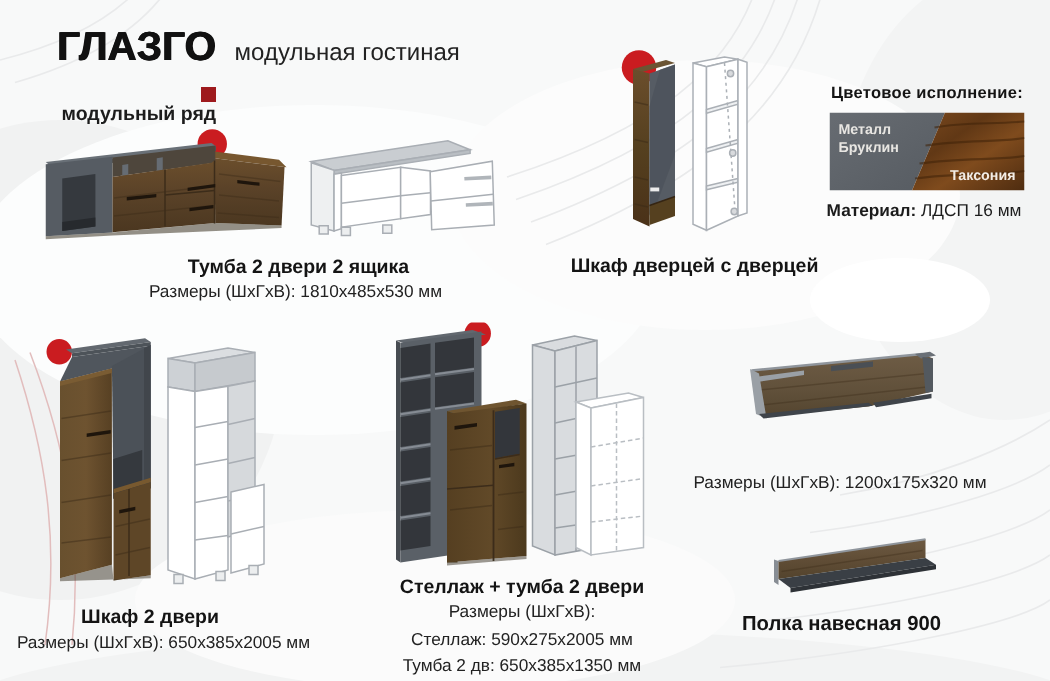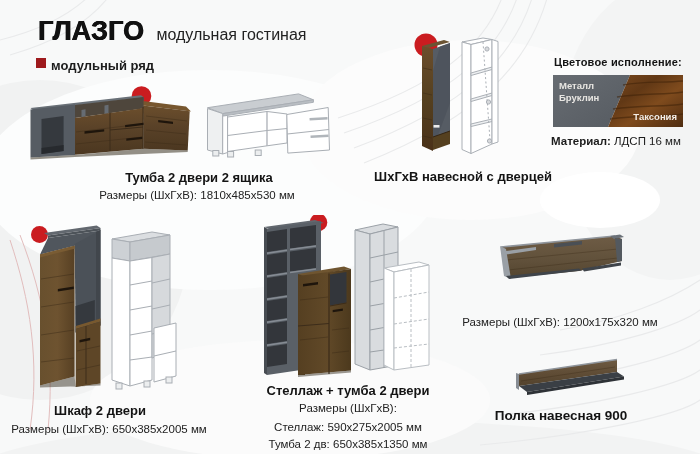--- a/index.html
+++ b/index.html
@@ -40,21 +40,21 @@
       <path d="M10,240 C30,300 40,360 30,430"></path>
       <path d="M20,235 C45,300 55,360 48,430"></path>
     </g>
   </svg>
 
   <div class="abs" style="left:38px;top:16px;white-space:nowrap;">
     <span style="font-size:27px;font-weight:bold;letter-spacing:0;color:#111;text-shadow:0.5px 0 0 #111,-0.3px 0 0 #111;">ГЛАЗГО</span>
     <span style="font-size:16px;color:#222;margin-left:8px;">модульная гостиная</span>
   </div>
 
-  <div class="abs" style="left:36px;top:58px;display:flex;align-items:flex-start;">
+  <div class="abs" style="left:36px;top:58px;display:flex;align-items:flex-end;flex-direction:column;">
     <div style="width:10px;height:10px;background:#9e1a1d;"></div>
     <div style="margin-left:5px;font-weight:bold;font-size:13px;letter-spacing:0;">модульный ряд</div>
   </div>
 
   <svg class="abs" style="left:28px;top:86px" width="172" height="79" viewBox="0 0 172 79">
     <defs>
       <linearGradient id="wd1" x1="0" y1="0" x2="0" y2="1">
         <stop offset="0" stop-color="#6b4e2c"></stop>
           <stop offset=".45" stop-color="#5a4228"></stop>
         <stop offset="1" stop-color="#4b3720"></stop>
@@ -178,21 +178,21 @@
       <polygon points="34,3.5 40,5.5 40,106 34,108"></polygon>
 
       <line x1="25" y1="6" x2="32" y2="104" stroke-dasharray="2 2.4"></line>
 
       <circle cx="29" cy="13" r="2.1" fill="#d8dadd"></circle>
       <circle cx="30.5" cy="66" r="2.1" fill="#d8dadd"></circle>
       <circle cx="31.5" cy="105" r="2.1" fill="#d8dadd"></circle>
     </g>
   </svg>
 
-  <div class="abs cap" style="left:363px;top:169px;width:200px;">ШхГхВ навесной с дверцей</div>
+  <div class="abs cap" style="left:363px;top:169px;width:200px;">Шкаф дверцей с дверцей</div>
 
   <div class="abs cap" style="left:518px;top:56px;width:200px;font-size:11px;letter-spacing:.2px;">Цветовое исполнение:</div>
   <svg class="abs" style="left:553px;top:75px" width="130" height="52" viewBox="0 0 130 52">
     <defs>
       <linearGradient id="wd3" x1="0" y1="0" x2="1" y2="1">
         <stop offset="0" stop-color="#7c4a1f"></stop>
           <stop offset=".35" stop-color="#613815"></stop>
         <stop offset=".6" stop-color="#7f4b1d"></stop>
           <stop offset="1" stop-color="#4e2c10"></stop>
       </linearGradient>

